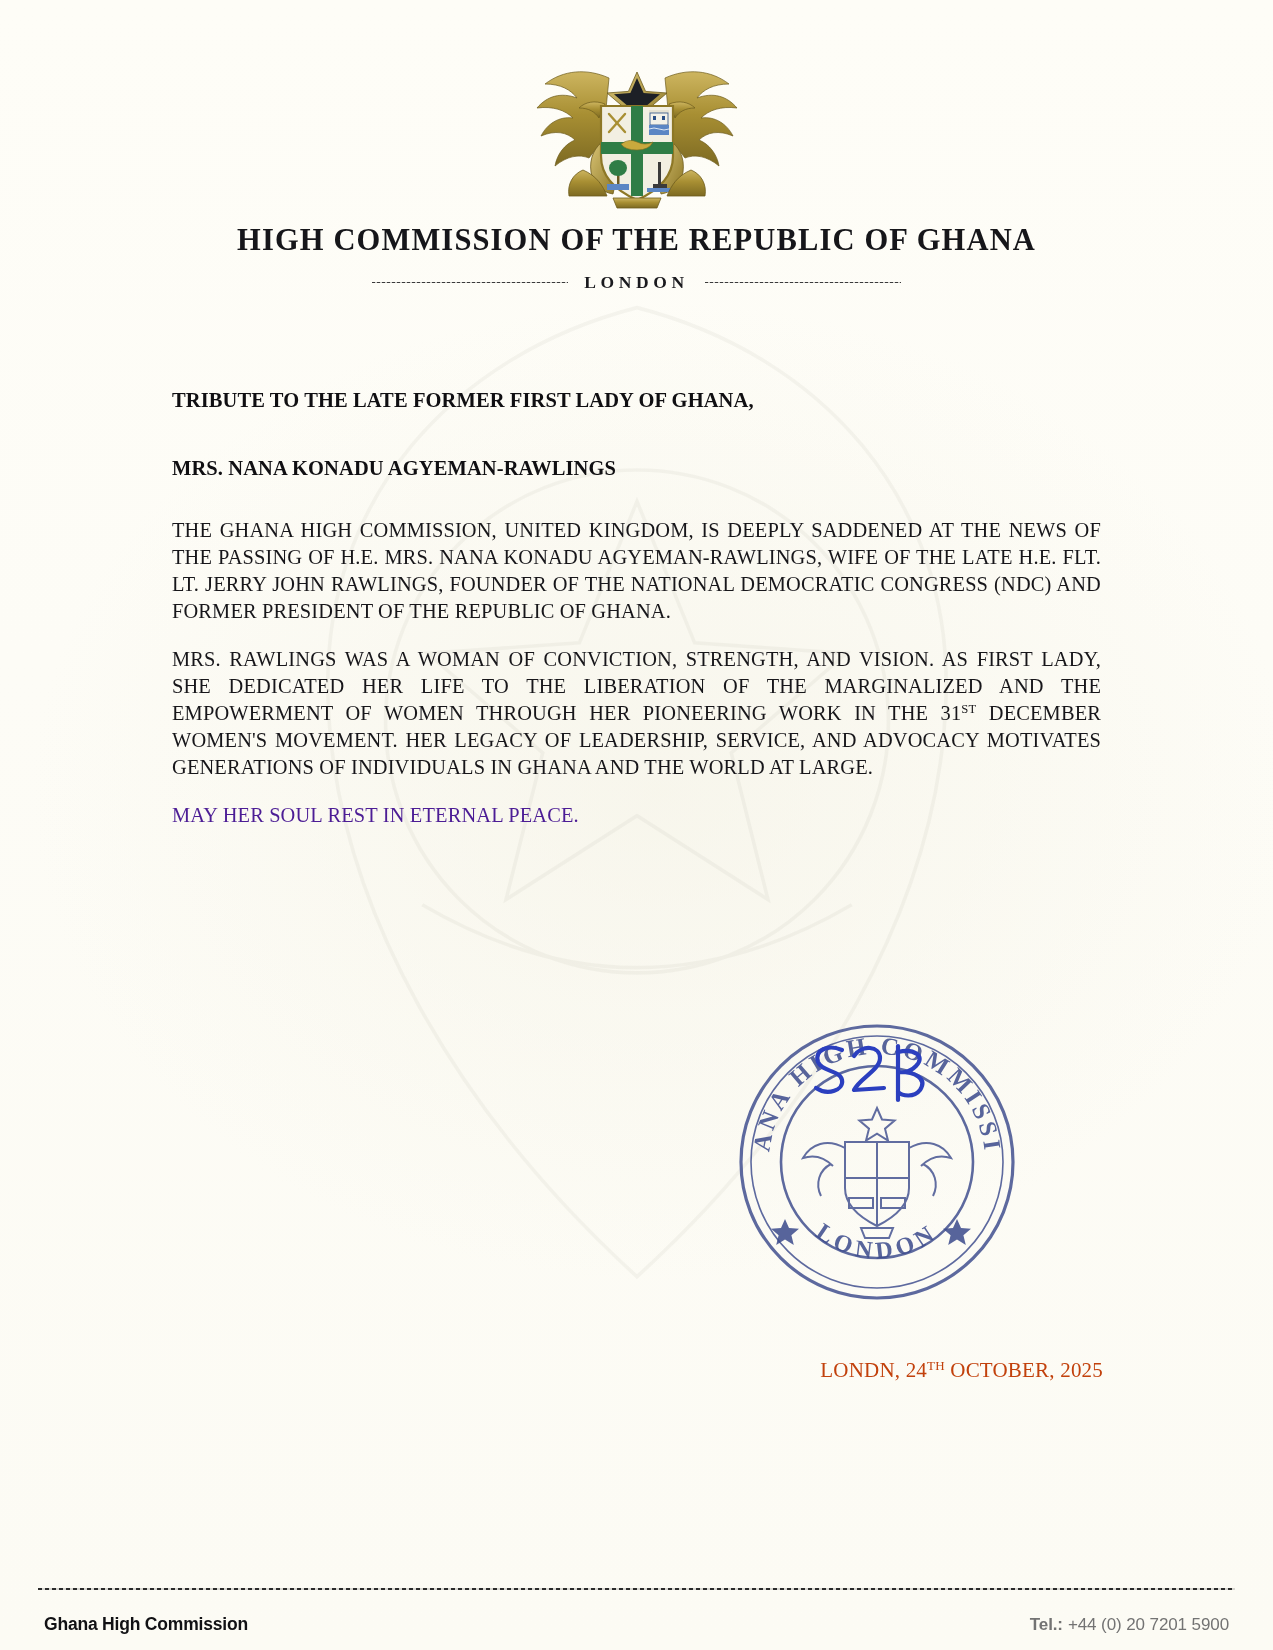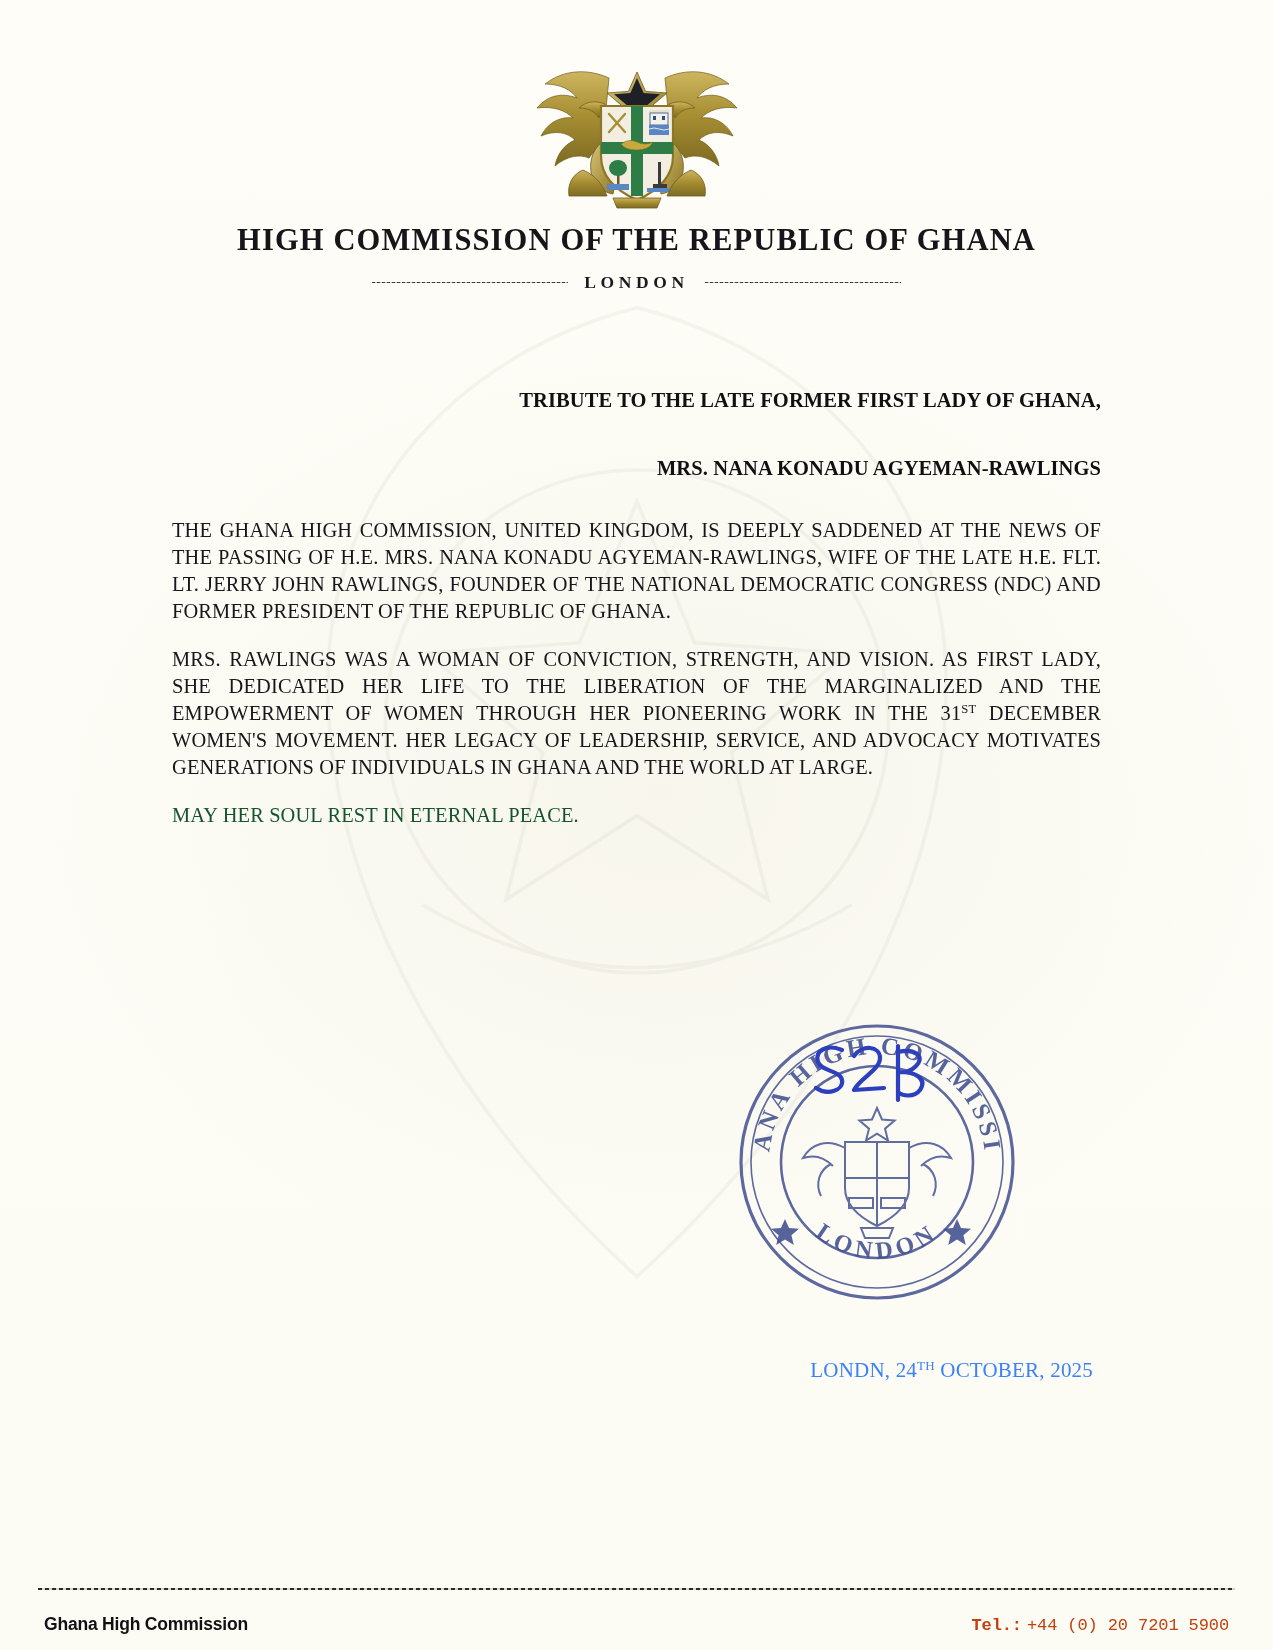--- a/index.html
+++ b/index.html
@@ -79,21 +79,21 @@
   }
 
   
   .doc-body {
     position: absolute;
     left: 172px;
     right: 172px;
     top: 386px;
   }
   .doc-heading {
-    text-align: right;
+    text-align: left;
     font-size: 20.5px;
     font-weight: 700;
     line-height: 1.42;
     letter-spacing: 0.1px;
     margin-bottom: 34px;
     color: #100f12;
   }
   .doc-heading .line2 { display: block; margin-top: 39px; }
 
   .para {
@@ -109,21 +109,21 @@
   .para sup {
     font-size: 0.62em;
     vertical-align: 0.52em;
     line-height: 0;
   }
   .closing-line {
     font-size: 20.4px;
     line-height: 1.32;
     margin: 0;
     letter-spacing: 0.15px;
-    color: #14532d;
+    color: #4c1d95;
   }
 
   
   .stamp {
     position: absolute;
     left: 727px;
     top: 1012px;
     width: 300px;
     height: 300px;
     pointer-events: none;
@@ -133,25 +133,25 @@
     left: 806px;
     top: 1038px;
     width: 130px;
     height: 70px;
     pointer-events: none;
   }
 
   
   .date-line {
     position: absolute;
-    right: 180px;
+    right: 170px;
     top: 1358px;
     font-size: 21px;
     letter-spacing: 0.2px;
-    color: #3b82f6;
+    color: #c2410c;
     white-space: nowrap;
   }
   .date-line sup {
     font-size: 0.62em;
     vertical-align: 0.52em;
     line-height: 0;
   }
 
   
   .footer {
@@ -177,23 +177,22 @@
     font-family: "Liberation Sans", "DejaVu Sans", sans-serif;
   }
   .footer-org {
     font-size: 17.5px;
     font-weight: 700;
     letter-spacing: -0.2px;
     color: #111114;
   }
   .footer-tel {
     font-size: 17px;
-    color: #c2410c;
+    color: #737373;
     letter-spacing: -0.1px;
-    font-family: Liberation Mono, monospace;
   }
   .footer-tel .tel-label {
     font-weight: 700;
     margin-right: 5px;
   }
 </style>
 </head>
 <body>
 
 <div class="page">

